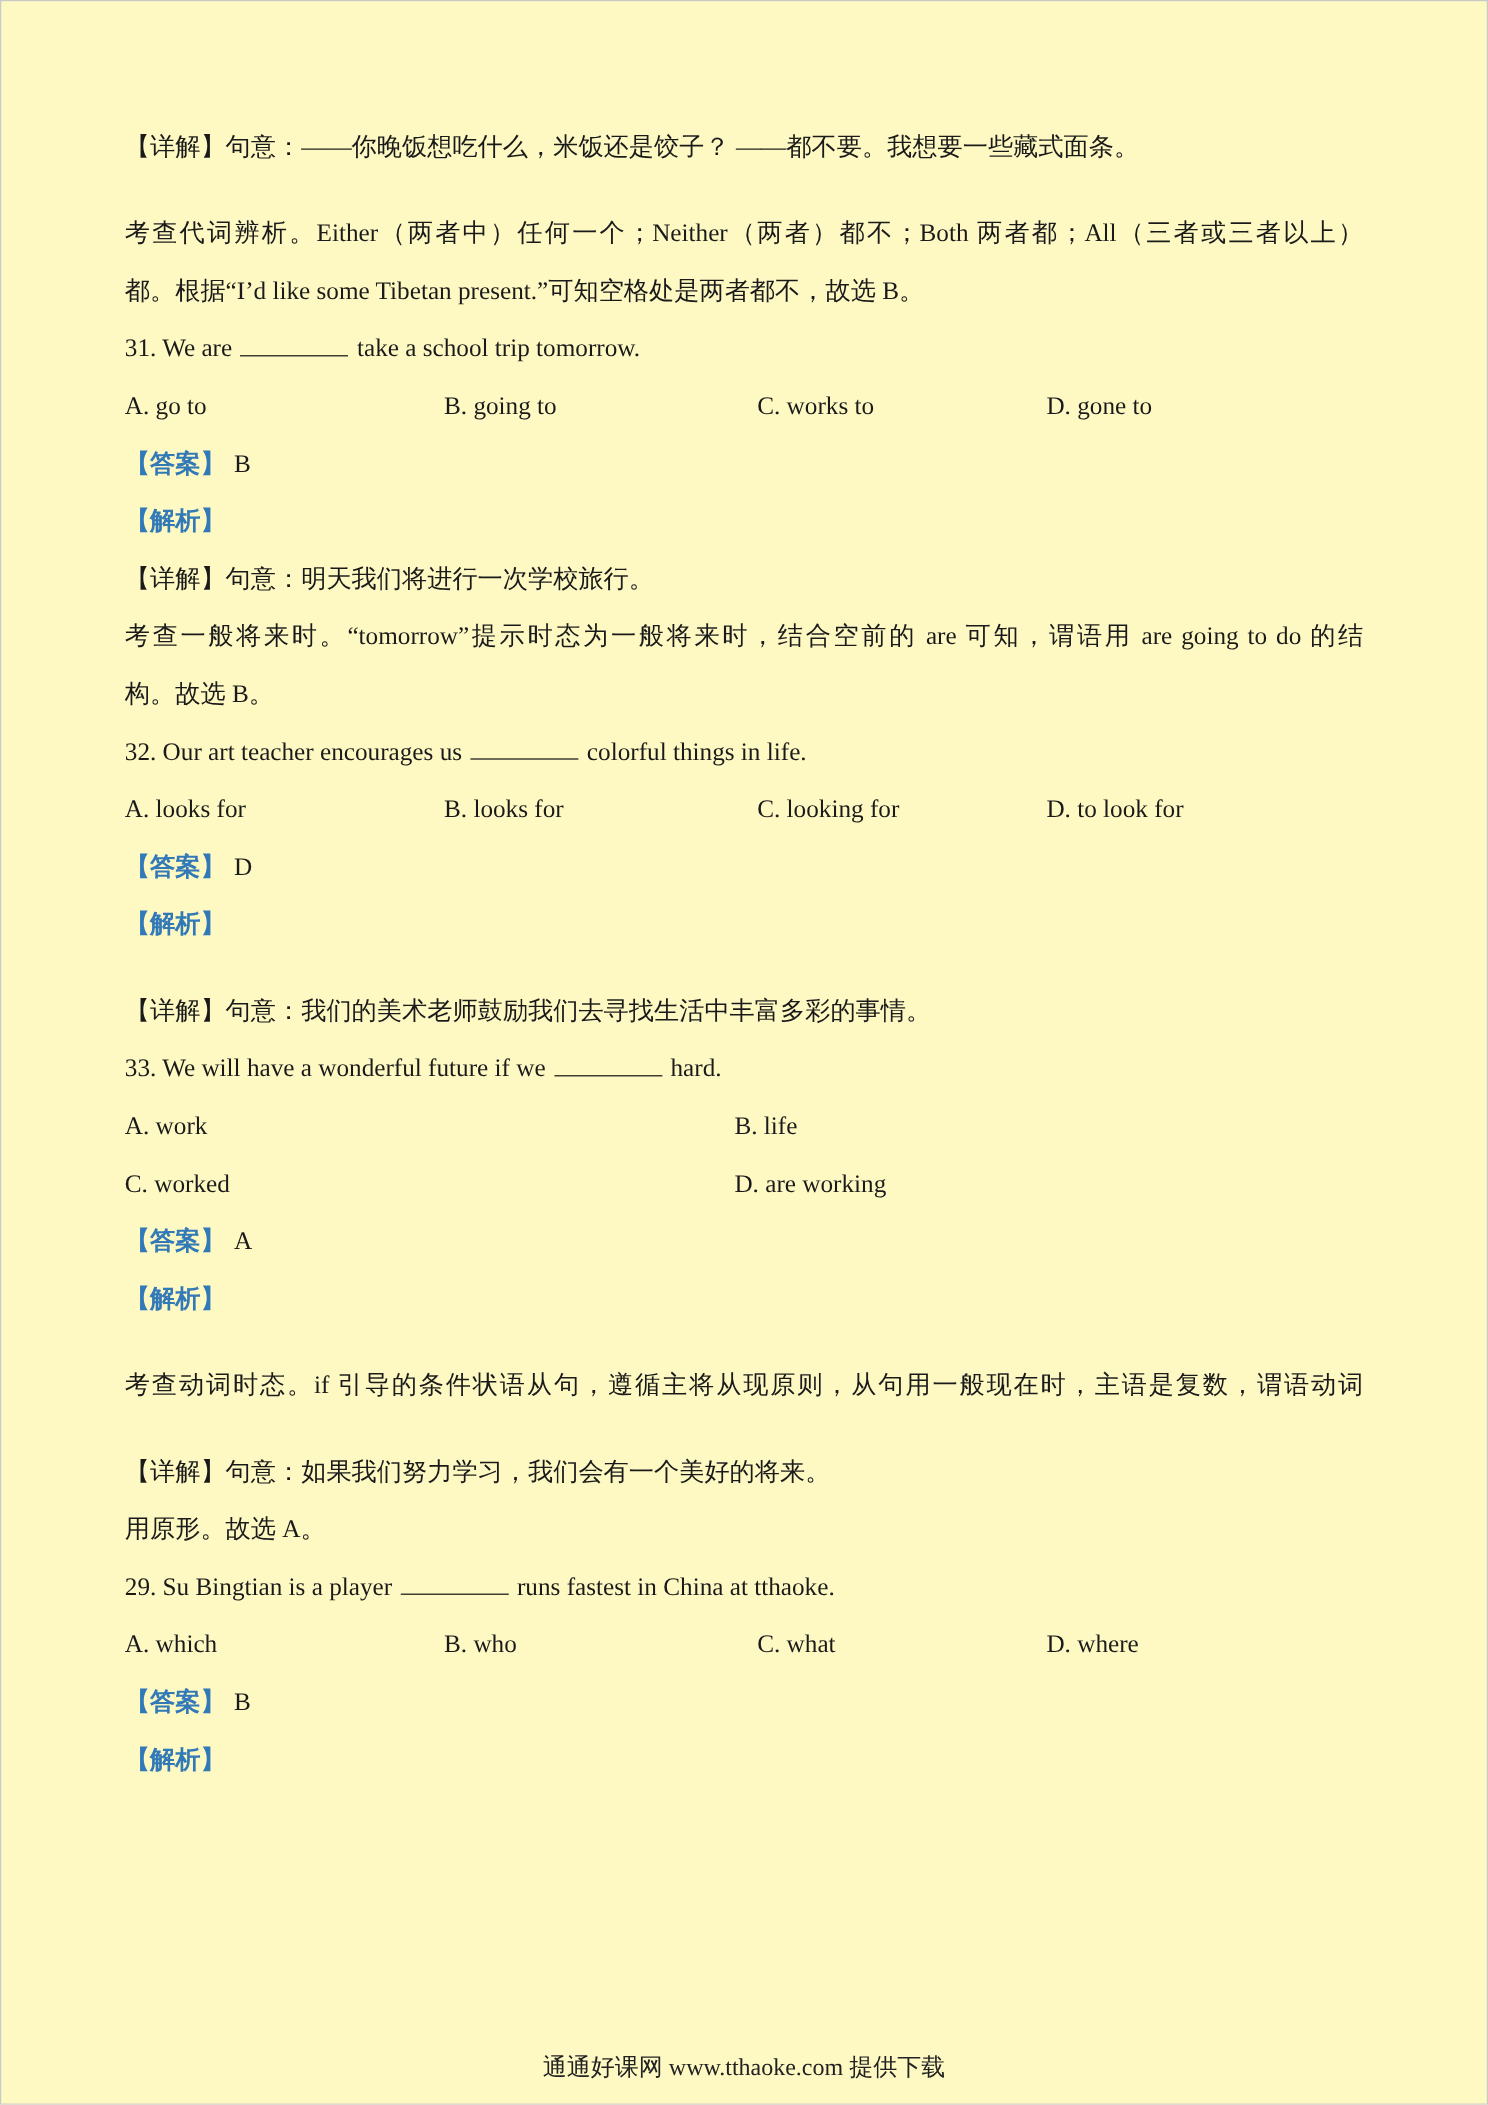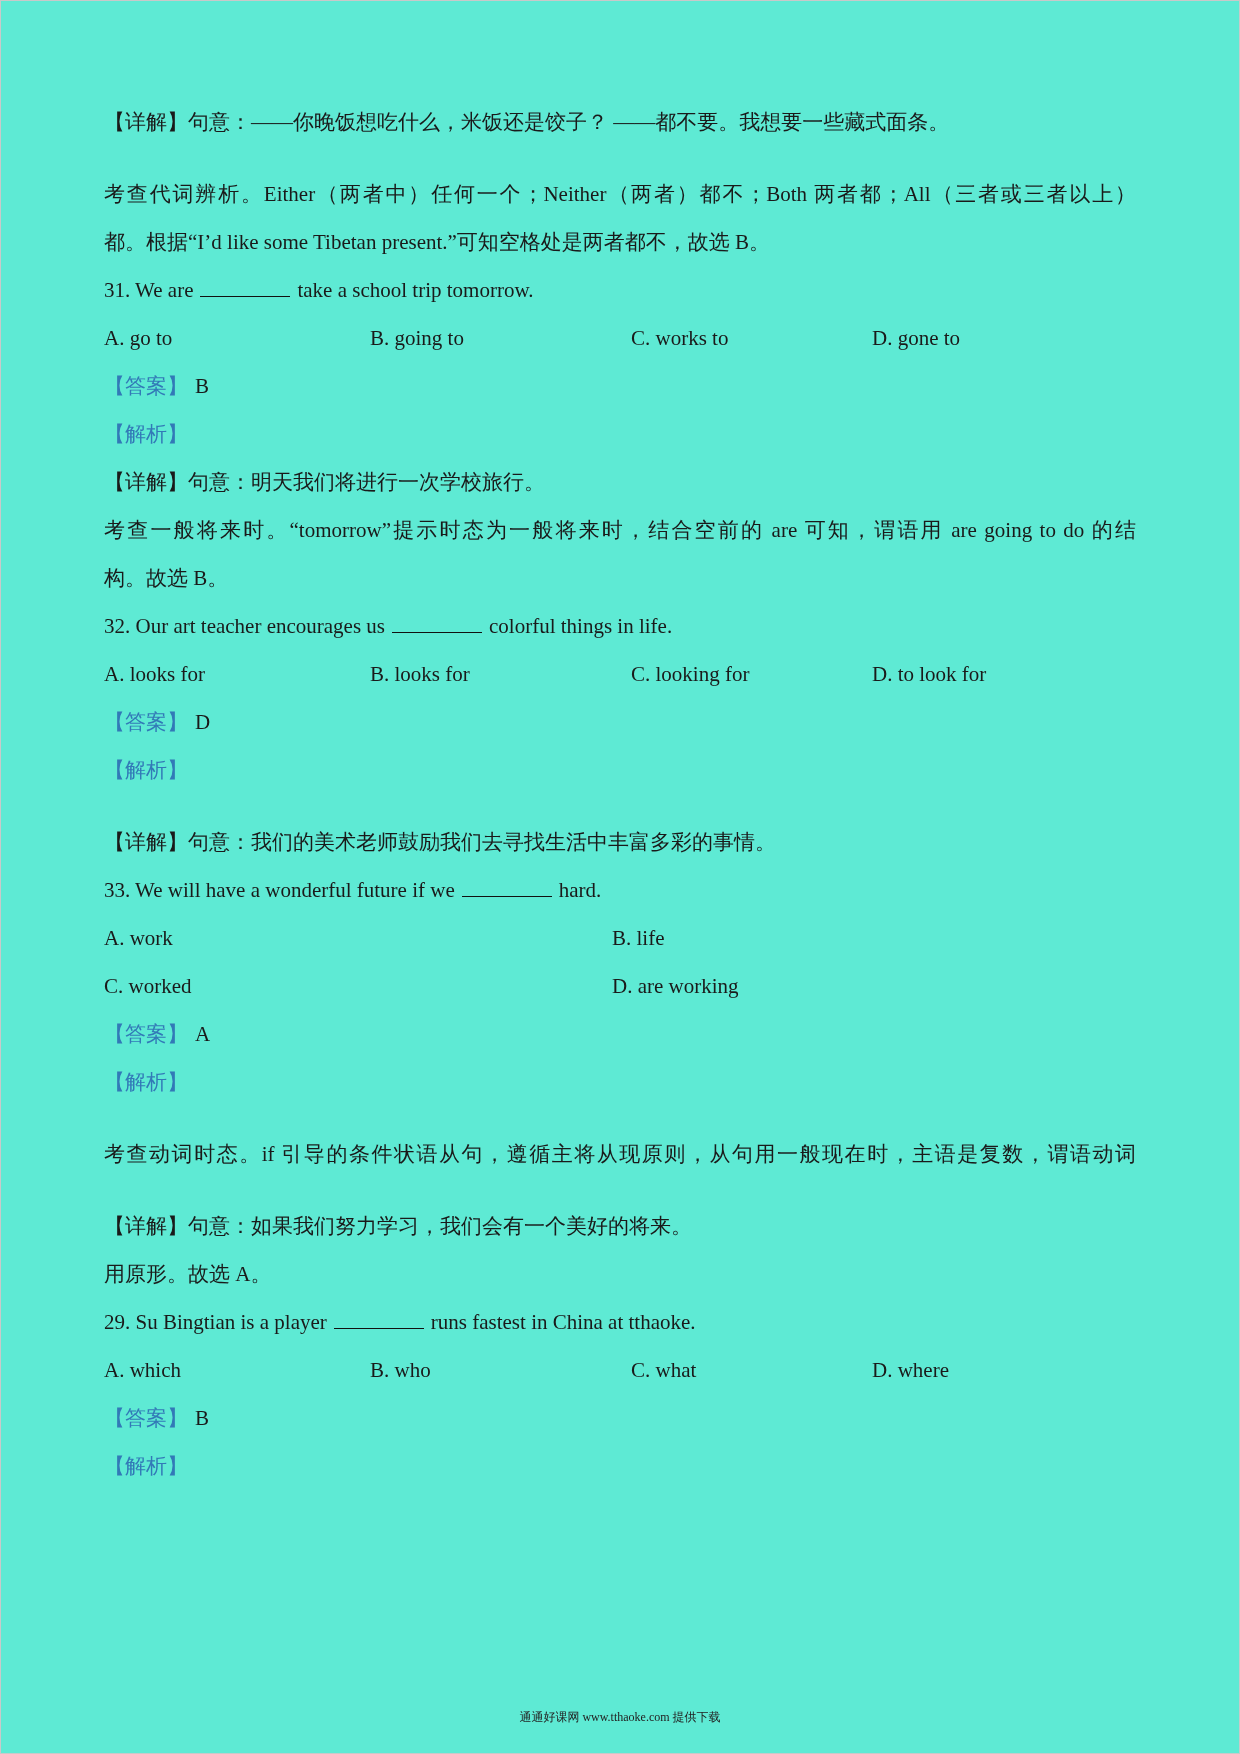--- a/index.html
+++ b/index.html
@@ -1,19 +1,19 @@
 <!DOCTYPE html>
 <html><head>
 <meta charset="utf-8">
 <style>
   html,body{margin:0;padding:0;background:#ffffff;}
   .page{
     position:relative;
     width:1240px;height:1754px;
-    background:#5eead4;
+    background:#fef9c3;
     box-sizing:border-box;
     border:1px solid #c9c9c9;
     font-family:"Liberation Serif","DejaVu Serif",serif;
     font-size:21px;
     color:#1a1a1a;
     overflow:hidden;
   }
   .content{
     position:absolute;
     left:103px;top:97px;
@@ -23,42 +23,42 @@
     height:48px;line-height:48px;
     white-space:nowrap;overflow:hidden;
   }
   .line.just{
     white-space:normal;
     text-align:justify;
     text-align-last:justify;
     overflow:hidden;height:48px;
   }
   .gap{margin-top:24px;}
-  .blue{color:#3279b7;}
+  .blue{color:#3279b7;font-weight:bold;}
   .ansletter{margin-left:7px;}
   .blank{
     display:inline-block;
     width:90px;height:1em;
     border-bottom:1.4px solid #111;
     margin:0 7px;
     vertical-align:baseline;
   }
   .optrow{position:relative;height:48px;line-height:48px;}
   .optrow .o1{position:absolute;left:0;}
   .optrow .o2{position:absolute;left:266px;}
   .optrow .o3{position:absolute;left:527px;}
   .optrow .o4{position:absolute;left:768px;}
   .optrow2{position:relative;height:48px;line-height:48px;}
   .optrow2 .o1{position:absolute;left:0;}
   .optrow2 .o2{position:absolute;left:508px;}
   .footer{
     position:absolute;
     left:0;right:0;top:1708px;
     text-align:center;
-    font-size:12px;
+    font-size:20px;
     color:#222;
   }
 </style>
 </head>
 <body>
 
 <div class="page">
   <div class="content">
 
     <div class="line">【详解】句意：——你晚饭想吃什么，米饭还是饺子？ ——都不要。我想要一些藏式面条。</div>

